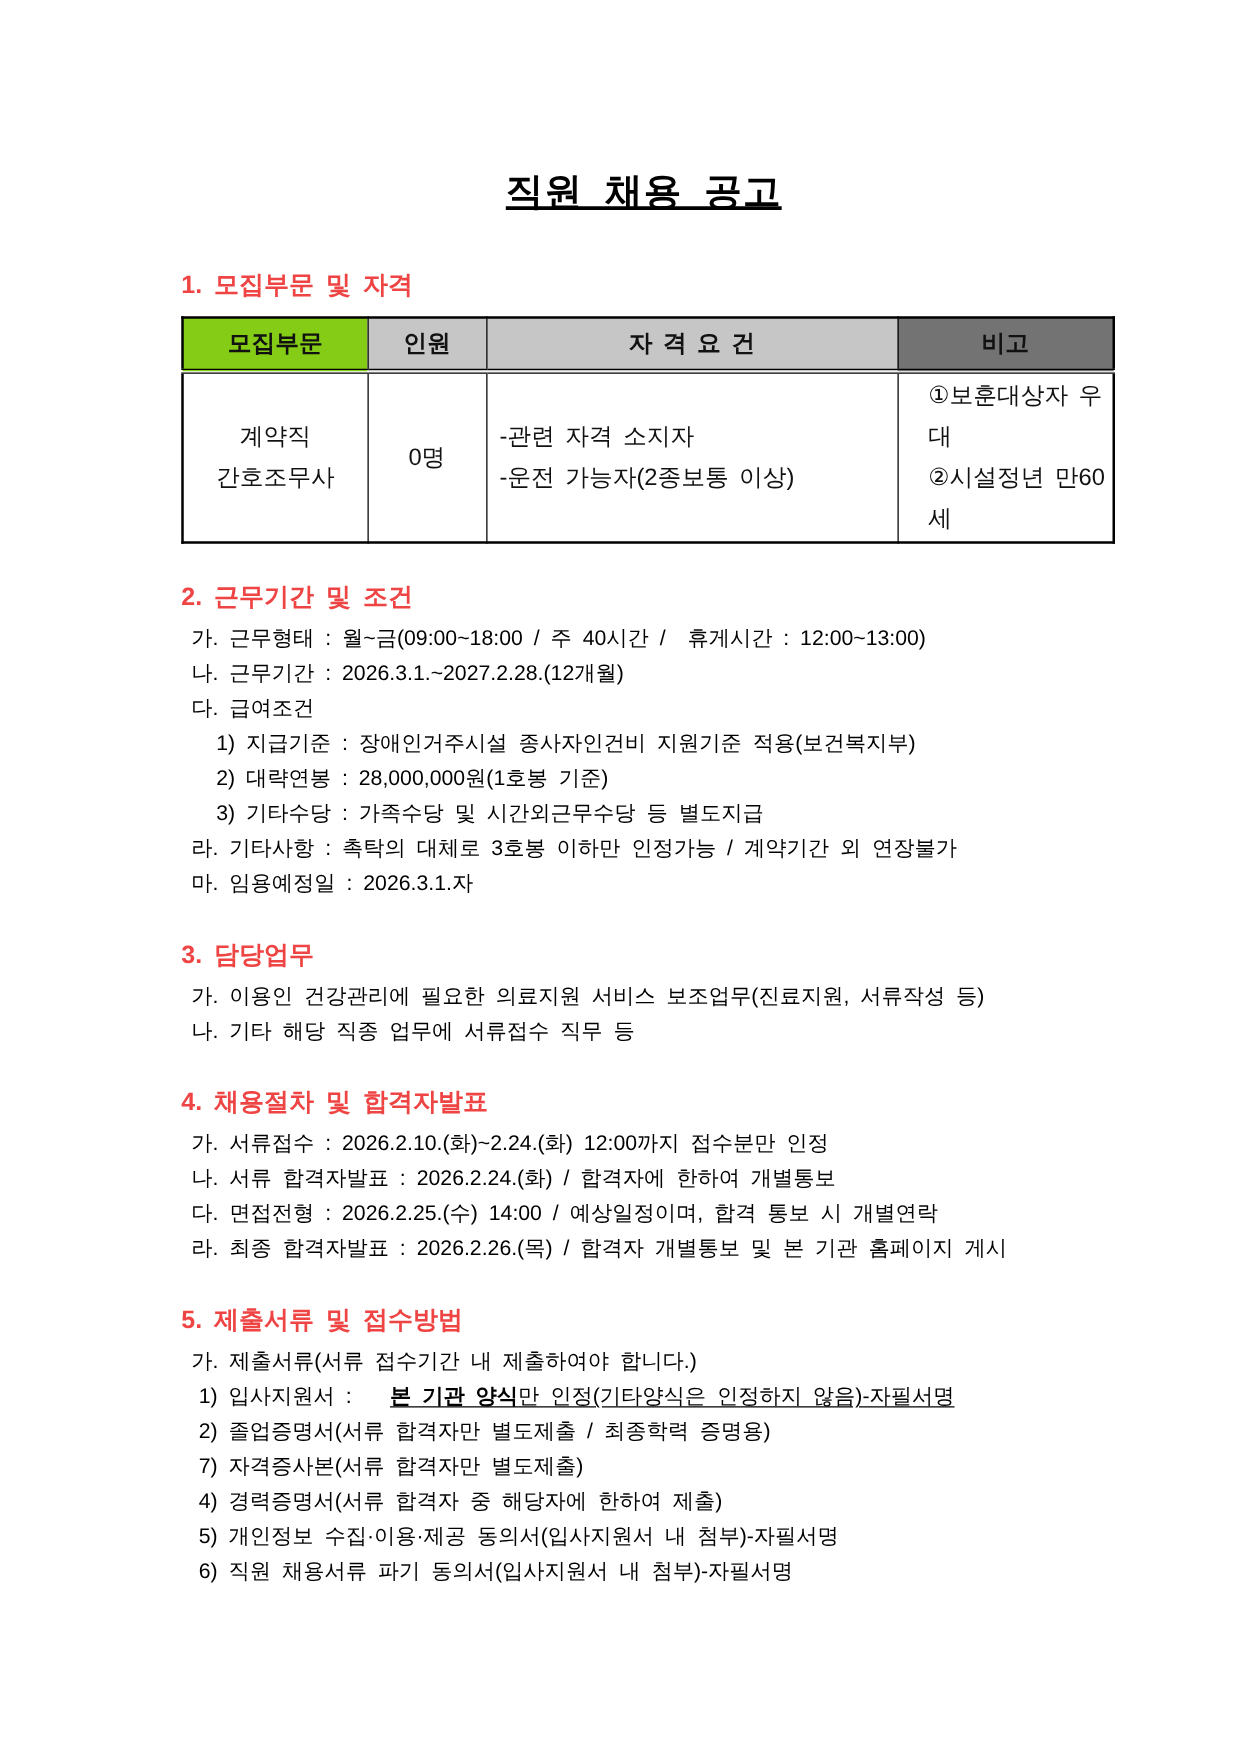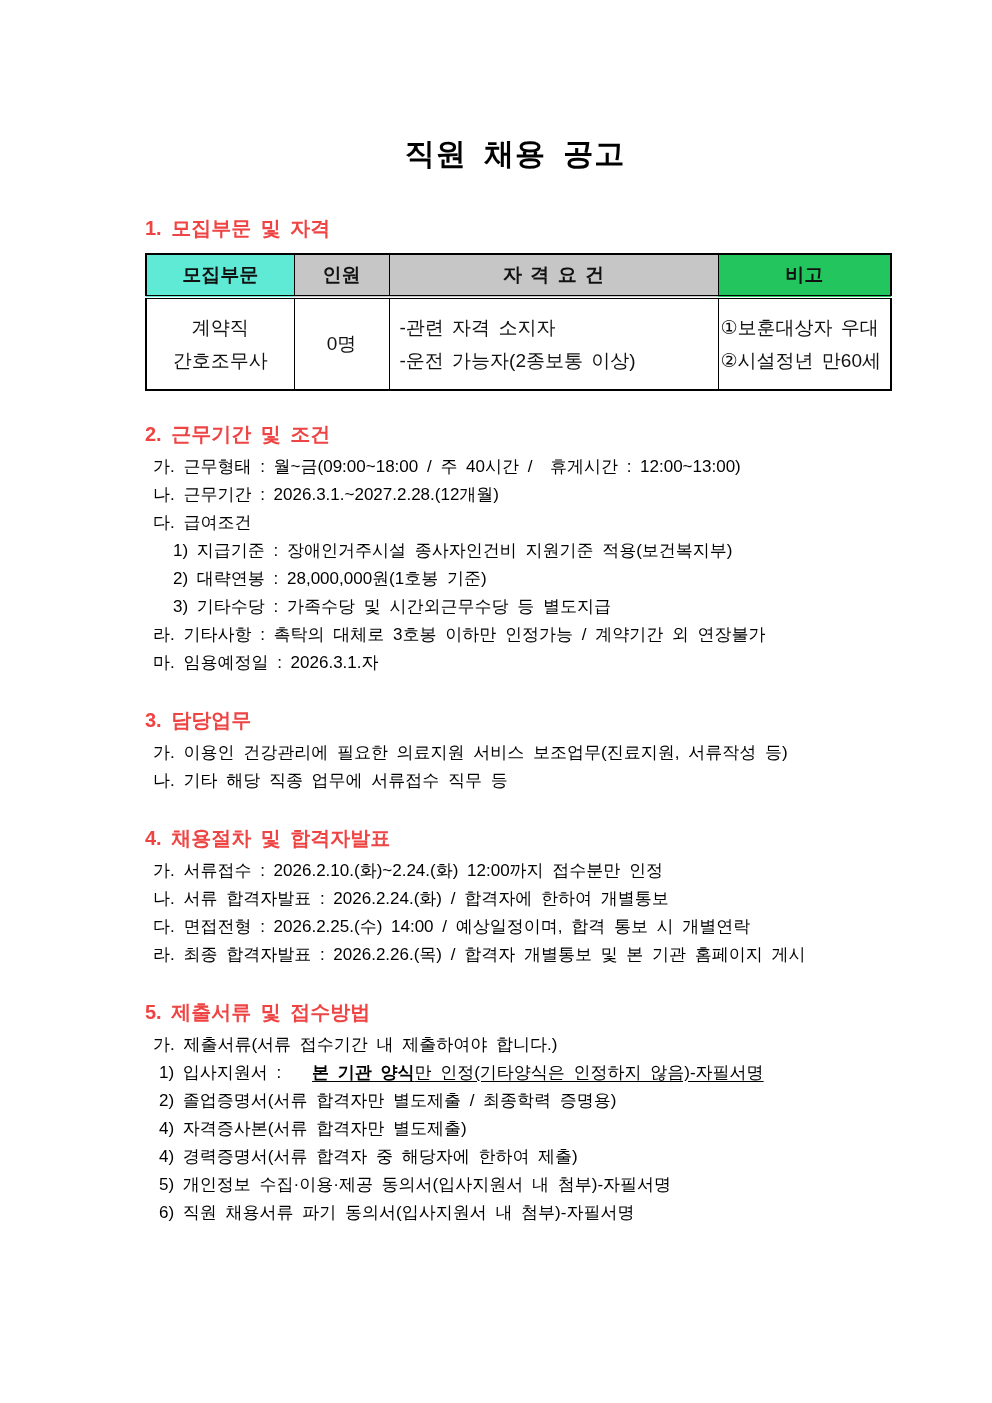--- a/index.html
+++ b/index.html
@@ -22,20 +22,21 @@
   }
   h1.doc-title {
     margin: 0 0 42px 0;
     font-size: 30px;
     font-weight: 700;
     line-height: 38px;
     text-align: center;
     letter-spacing: 1px;
     word-spacing: 8px;
     color: #000000;
+    text-decoration: underline;
   }
   .sec { margin: 0 0 30px 0; }
   h2.sec-heading {
     margin: 0 0 6px 0;
     font-size: 20px;
     font-weight: 700;
     line-height: 26px;
     word-spacing: 4px;
     color: #ef4444;
   }
@@ -78,44 +79,44 @@
   table.recruit th {
     height: 38px;
     font-weight: 700;
     text-align: center;
     border-bottom: 4px double #000000;
   }
   table.recruit td { height: 88px; }
   td.center { text-align: center; }
   td .cell-line { line-height: 33px; }
   td.qual { padding-left: 10px; }
-  td.note-cell { padding-left: 2px; }
+  td.note-cell { padding-left: 24px; }
 </style>
 </head>
 <body>
 
 <div class="page">
 
   <h1 class="doc-title">직원 채용 공고</h1>
 
   <section class="sec sec-1">
     <h2 class="sec-heading">1. 모집부문 및 자격</h2>
     <table class="recruit">
       <colgroup>
         <col style="width:148px">
           <col style="width:95px">
           <col style="width:329px">
           <col style="width:173px">
       </colgroup>
       <thead>
         <tr>
-          <th style="background: #5eead4;">모집부문</th>
+          <th style="background: #84cc16;">모집부문</th>
           <th style="background: rgb(198, 198, 198);">인원</th>
           <th style="background: rgb(198, 198, 198);">자 격 요 건</th>
-          <th style="background: #22c55e;">비고</th>
+          <th style="background: #737373;">비고</th>
         </tr>
       </thead>
       <tbody>
         <tr>
           <td class="center">
             <div class="cell-line">계약직</div>
             <div class="cell-line">간호조무사</div>
           </td>
           <td class="center">0명</td>
           <td class="qual">
@@ -155,19 +156,19 @@
     <p class="line l1">나. 서류 합격자발표 : 2026.2.24.(화) / 합격자에 한하여 개별통보</p>
     <p class="line l1">다. 면접전형 : 2026.2.25.(수) 14:00 / 예상일정이며, 합격 통보 시 개별연락</p>
     <p class="line l1">라. 최종 합격자발표 : 2026.2.26.(목) / 합격자 개별통보 및 본 기관 홈페이지 게시</p>
   </section>
 
   <section class="sec">
     <h2 class="sec-heading">5. 제출서류 및 접수방법</h2>
     <p class="line l1">가. 제출서류(서류 접수기간 내 제출하여야 합니다.)</p>
     <p class="line l1n"><span>1) 입사지원서 : </span><span class="bu">본 기관 양식</span><span class="u">만 인정(기타양식은 인정하지 않음)-자필서명</span></p>
     <p class="line l1n">2) 졸업증명서(서류 합격자만 별도제출 / 최종학력 증명용)</p>
-    <p class="line l1n">4) 자격증사본(서류 합격자만 별도제출)</p>
+    <p class="line l1n">7) 자격증사본(서류 합격자만 별도제출)</p>
     <p class="line l1n">4) 경력증명서(서류 합격자 중 해당자에 한하여 제출)</p>
     <p class="line l1n">5) 개인정보 수집·이용·제공 동의서(입사지원서 내 첨부)-자필서명</p>
     <p class="line l1n">6) 직원 채용서류 파기 동의서(입사지원서 내 첨부)-자필서명</p>
   </section>
 
 </div>
 
 </body></html>

